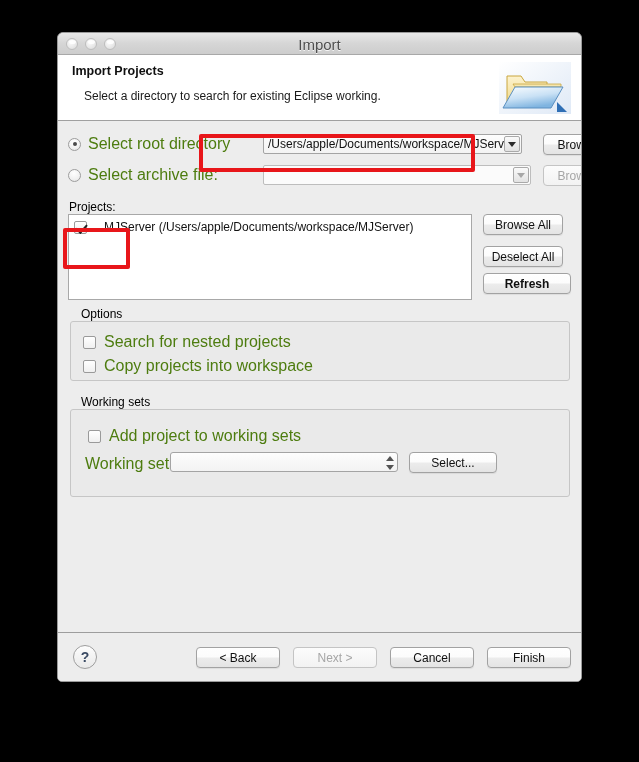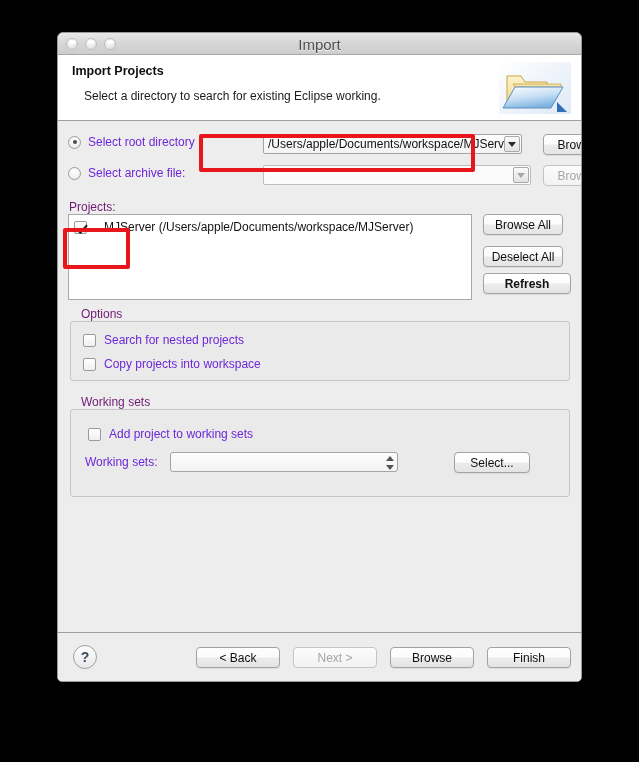--- a/index.html
+++ b/index.html
@@ -72,21 +72,21 @@
   .radio {
     width: 13px; height: 13px; border-radius: 50%;
     background: radial-gradient(circle at 45% 30%, #ffffff, #f1f1f1 60%, #dedede 100%);
     border: 1px solid #9d9d9d;
     position: relative; flex: 0 0 auto;
   }
   .radio.on::after {
     content: ""; position: absolute; left: 3.5px; top: 3.5px;
     width: 4px; height: 4px; border-radius: 50%; background: #4a4a4a;
   }
-  .lbl { font-size: 12px; color: #6d28d9; }
+  .lbl { font-size: 16px; color: #4d7c0f; }
 
   
   .combo {
     height: 20px;
     background: linear-gradient(to bottom,#fdfdfd,#f3f3f3);
     border: 1px solid #a4a4a4;
     border-radius: 2px;
     display: flex; align-items: center;
     font-size: 12px; color: #111;
     padding-left: 4px;
@@ -142,21 +142,21 @@
   }
   .cb.on::after {
     content: "";
     position: absolute; left: 3px; top: 0px;
     width: 5px; height: 9px;
     border: solid #232323; border-width: 0 2px 2px 0;
     transform: rotate(42deg);
   }
 
   
-  .group-label { position: absolute; font-size: 12px; color: #701a75; }
+  .group-label { position: absolute; font-size: 12px; color: #000000; }
   .group-box {
     position: absolute;
     border: 1px solid #c6c6c6;
     border-radius: 3px;
     background: #eaeaea;
   }
 
   
   .stepper {
     position: absolute; right: 3px; top: 3px;
@@ -287,29 +287,29 @@
         <span class="lbl" style="margin-left:8px;">Add project to working sets</span>
       </div>
       <div class="lbl" style="position:absolute; left:27px; top:334px;">Working sets:</div>
       <div class="combo" style="position:absolute; left:112px; top:331px; width:228px; border-radius:3px;">
         <span class="val"></span>
         <span class="stepper">
           <i class="st-up"></i>
             <i class="st-dn"></i>
         </span>
       </div>
-      <div class="btn" style="position:absolute; left:351px; top:331px; width:76px;margin-left:45px;">Select...</div>
+      <div class="btn" style="position:absolute; left:351px; top:331px; width:88px;">Select...</div>
 
     </div>
 
     <div class="footer">
       <div class="help">?</div>
       <div class="btn" style="position:absolute; left:138px; top:14px; width:84px;">&lt; Back</div>
       <div class="btn disabled" style="position:absolute; left:235px; top:14px; width:84px;">Next &gt;</div>
-      <div class="btn" style="position:absolute; left:332px; top:14px; width:84px;">Browse</div>
+      <div class="btn" style="position:absolute; left:332px; top:14px; width:84px;">Cancel</div>
       <div class="btn" style="position:absolute; left:429px; top:14px; width:84px;">Finish</div>
     </div>
 
   </div>
 
   <div class="redbox" style="left:199px; top:134px; width:276px; height:38px;"></div>
   <div class="redbox" style="left:63px; top:228px; width:67px; height:41px;"></div>
 
 </div>
 

